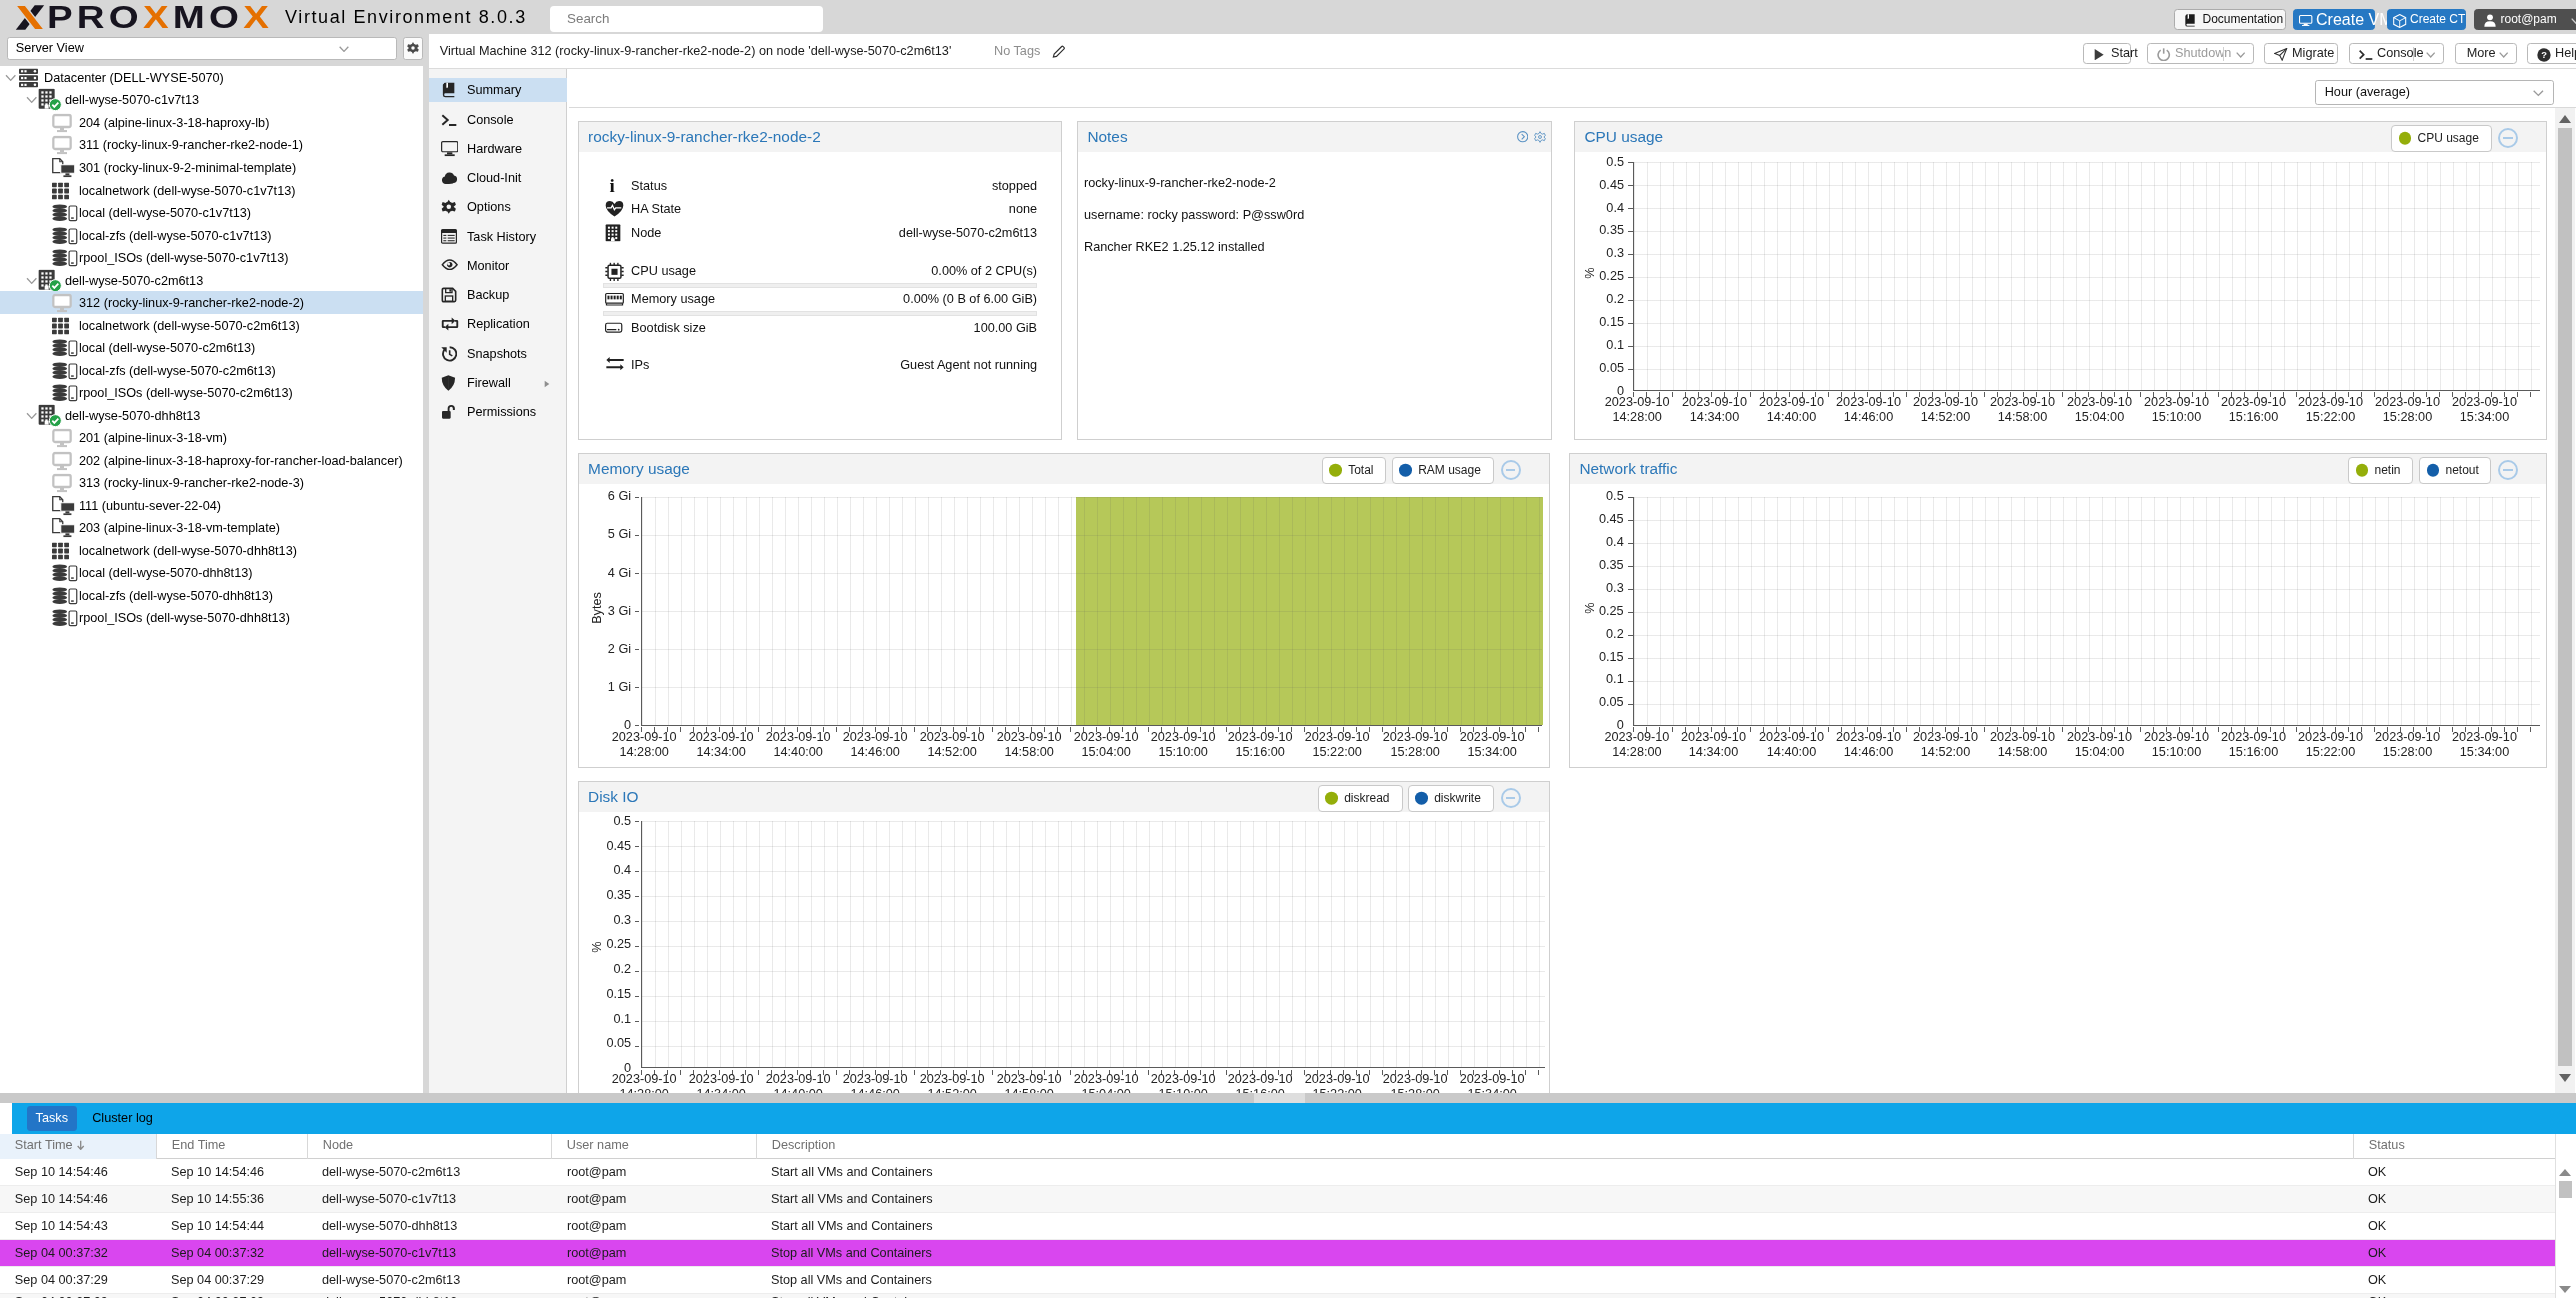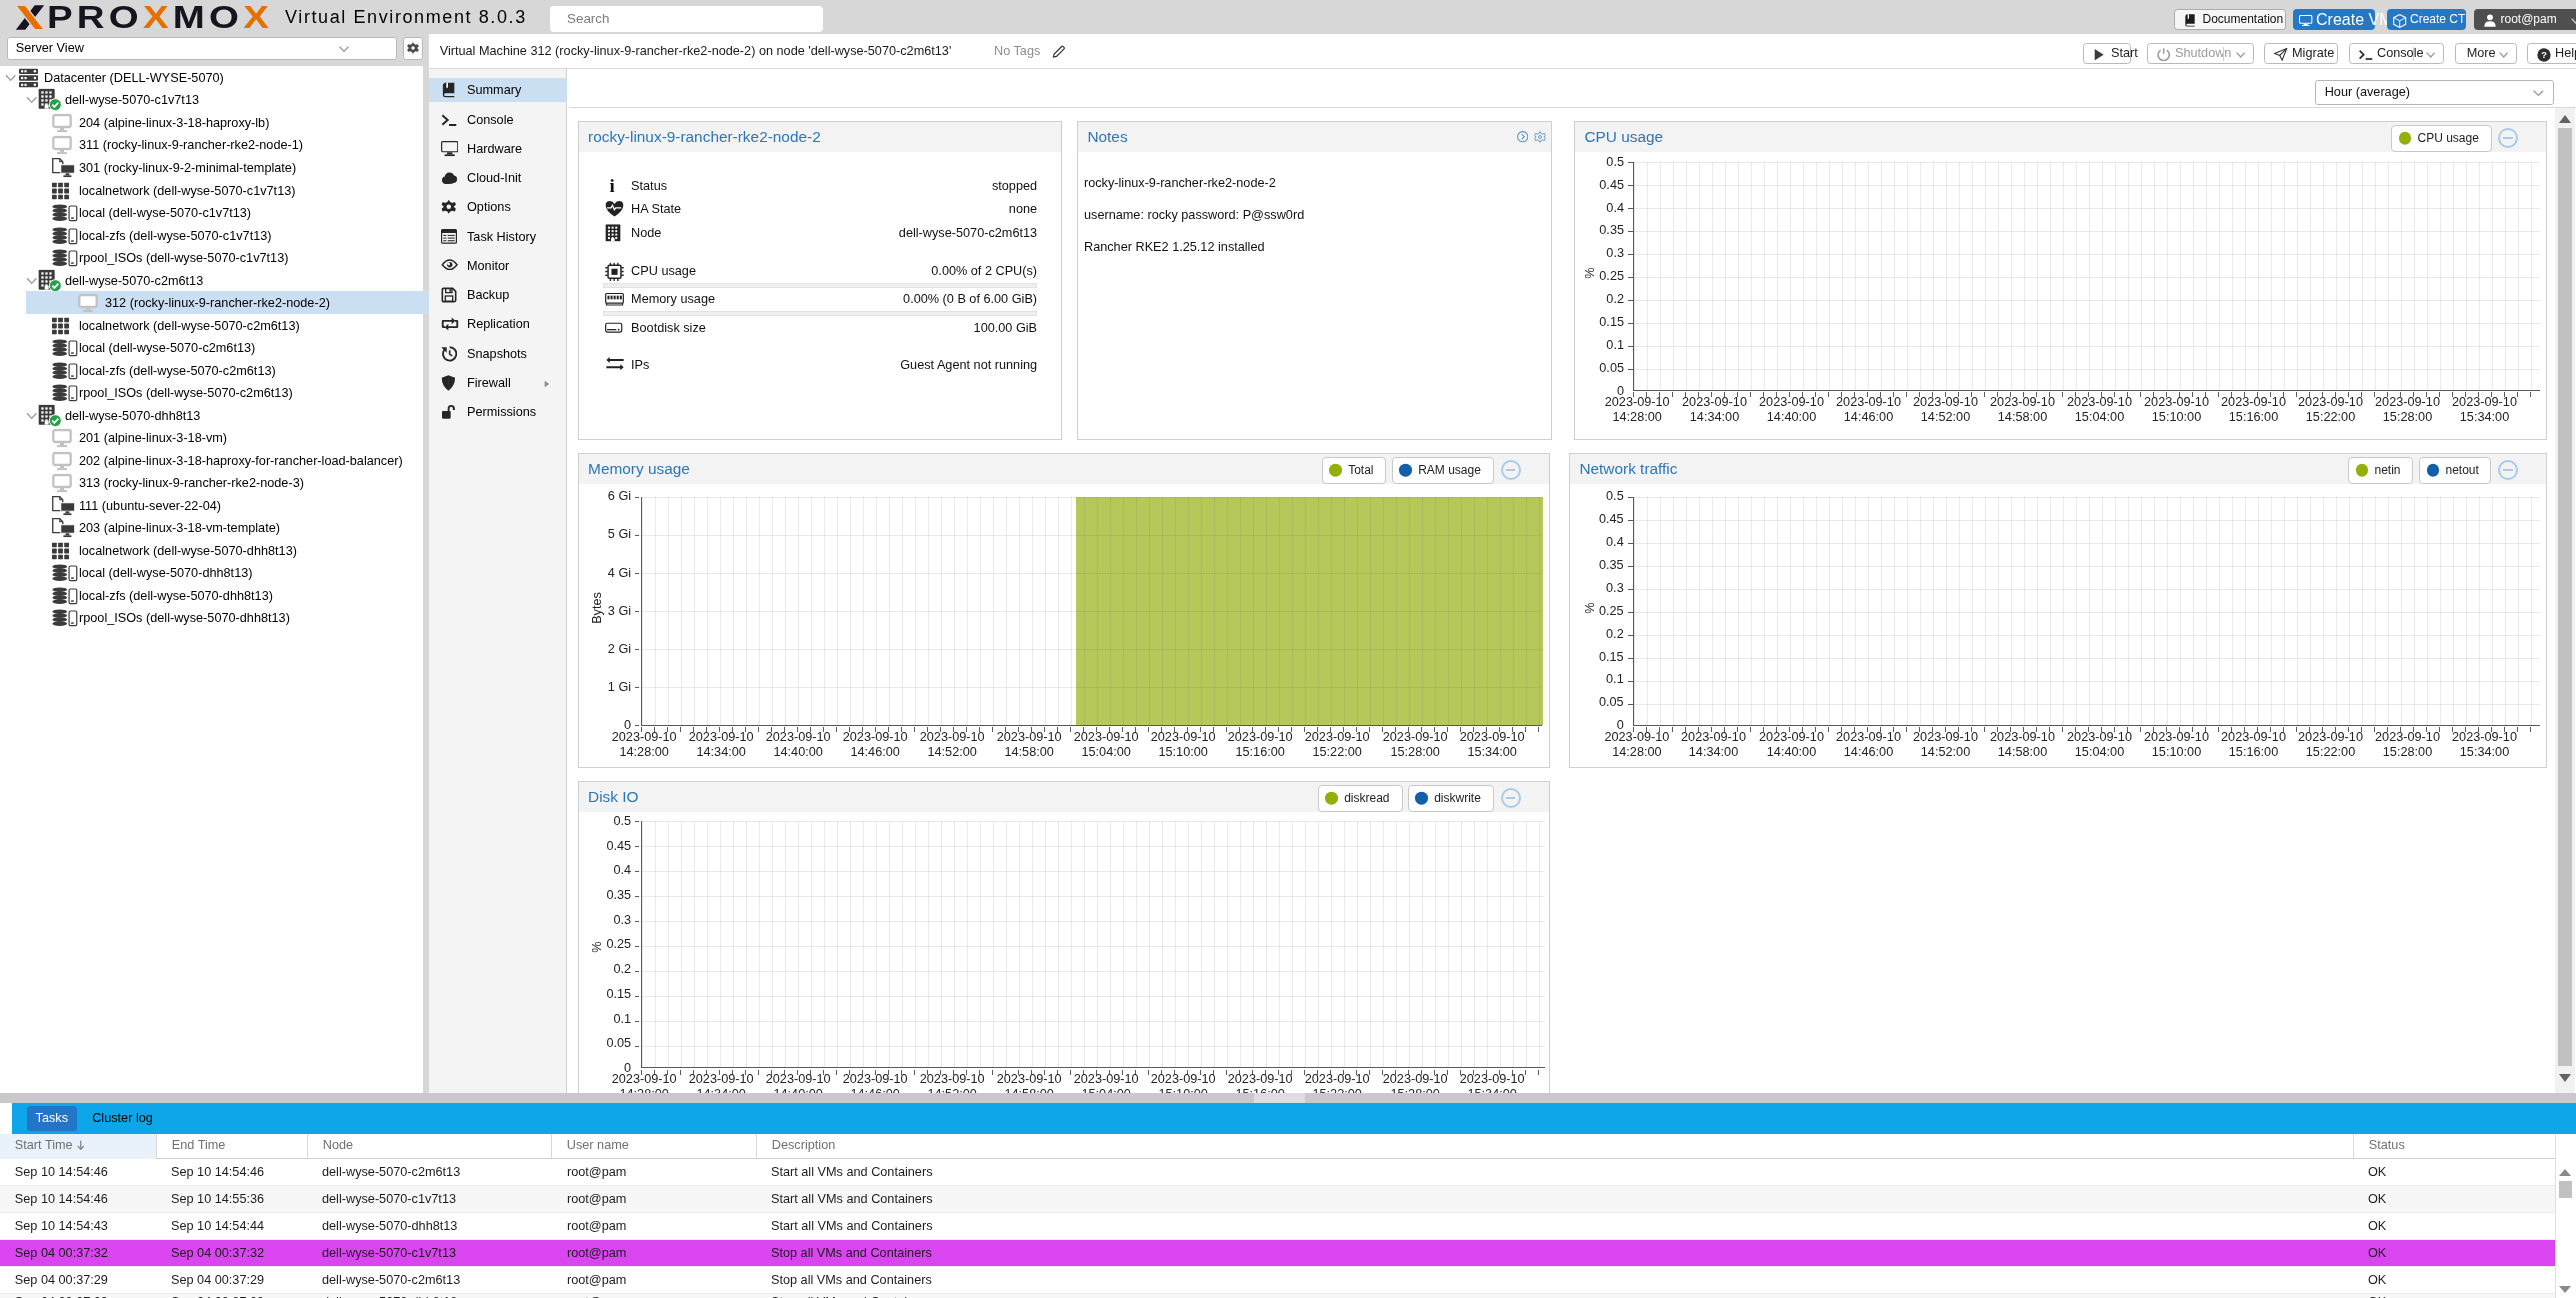--- a/index.html
+++ b/index.html
@@ -21,21 +21,21 @@
   font-size:13.4px;line-height:25.5px;padding-left:17px;}
 .tbtn{height:21px;border-radius:3.4px;font-size:12.7px;line-height:19.5px;white-space:nowrap;margin-left:20px;}
 .btn-light{background:#f6f6f6;border:0.7px solid #ababab;color:#111;}
 .btn-blue{background:#2678c3;border:0.7px solid #2678c3;color:#fff;}
 .btn-dark{background:#4f4f4f;border:0.7px solid #4f4f4f;color:#fff;}
 .btn-white{background:#fff;border:0.7px solid #b9b9b9;color:#222;}
 .crumb{font-size:12.7px;color:#1a1a1a;}
 .graytxt{color:#8d8d8d;}
 
 .trow{position:absolute;left:0;width:423px;height:23px;}
-.trow.sel{background:#cbdff2;margin-left:26px;}
+.trow.sel{background:#cbdff2;}
 .tlabel{position:absolute;top:50%;transform:translateY(-50%);white-space:nowrap;font-size:12.7px;color:#000;}
 .ticon{position:absolute;top:50%;transform:translateY(-50%);}
 
 .nitem{position:absolute;left:0;width:138px;height:24px;}
 .nitem.sel{background:#cbdff2;}
 .nlabel{position:absolute;left:38px;top:50%;transform:translateY(-50%);font-size:12.7px;color:#000;white-space:nowrap;}
 .nicon{position:absolute;left:12px;top:50%;transform:translateY(-50%);width:16px;height:16px;}
 
 .panel{position:absolute;border:1.3px solid #cfcfcf;background:#fff;}
 .phead{position:absolute;left:0;top:0;right:0;height:29.5px;background:#f3f3f3;}

